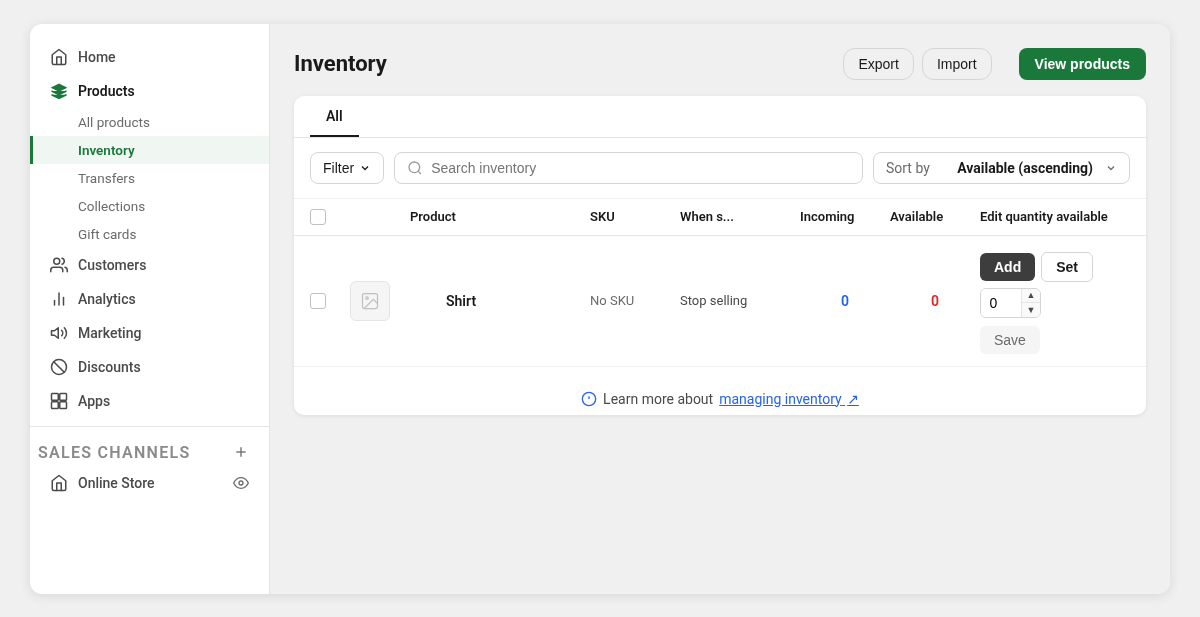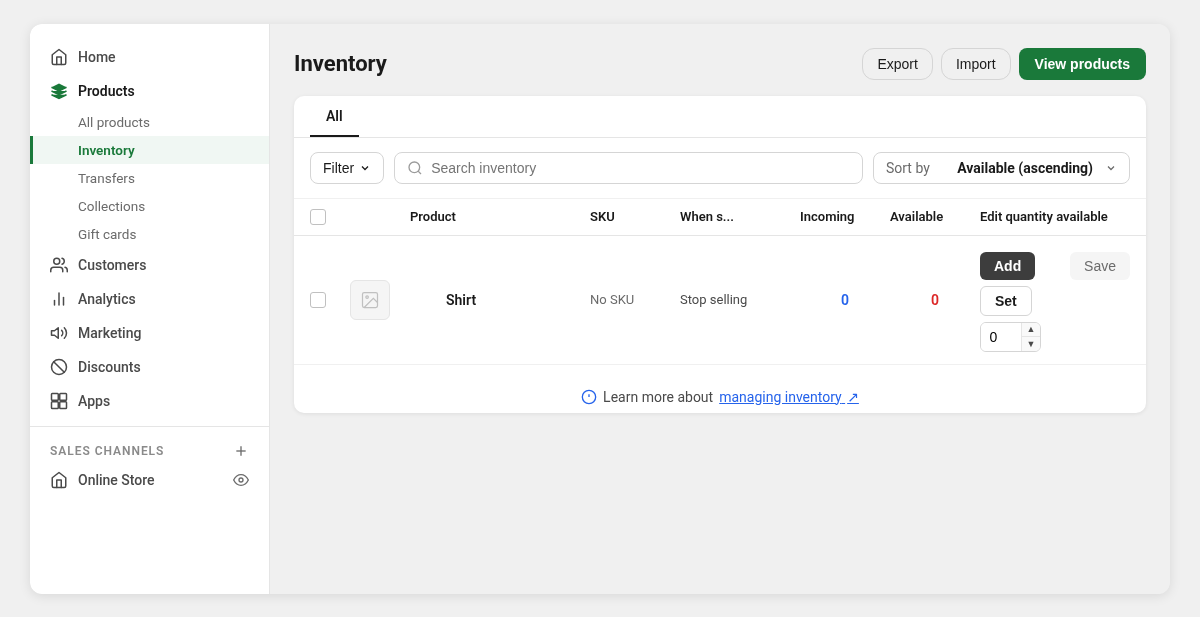--- a/index.html
+++ b/index.html
@@ -75,25 +75,25 @@
       background: #f0f7f3;
       border-left: 3px solid #1a793a;
       padding-left: 45px;
     }
     .sidebar-divider {
       height: 1px;
       background: #e5e5e5;
       margin: 8px 0;
     }
     .sidebar-section-title {
-      font-size: 12px;
+      font-size: 16px;
       font-weight: 600;
       color: #8a8a8a;
       letter-spacing: 0.08em;
-      padding: 8px 20px 4px 20px;
+      padding: 8px 20px 4px 8px;
       display: flex;
       align-items: center;
       justify-content: space-between;
     }
     .sidebar-section-title .add-icon {
       cursor: pointer;
       color: #6b6b6b;
     }
     
     .main-content {
@@ -137,20 +137,21 @@
     }
     .btn-primary {
       background: #1a793a;
       color: #fff;
       border: none;
       border-radius: 8px;
       padding: 8px 16px;
       font-size: 14px;
       font-weight: 600;
       cursor: pointer;
+      margin-left: 19px;
     }
     
     .tabs {
       display: flex;
       border-bottom: 1px solid #e5e5e5;
       padding: 0 16px;
     }
     .tab {
       padding: 12px 16px 11px;
       font-size: 14px;
@@ -342,21 +343,21 @@
       background: #f5f5f5;
       color: #6b6b6b;
       border: none;
       border-radius: 6px;
       padding: 6px 14px;
       font-size: 14px;
       cursor: pointer;
     }
     .edit-qty-wrapper {
       display: flex;
-      flex-direction: row;
+      flex-direction: column;
       gap: 4px;
     }
     
     .learn-more {
       text-align: center;
       padding: 24px 0 8px;
       font-size: 14px;
       color: #4a4a4a;
       display: flex;
       align-items: center;

